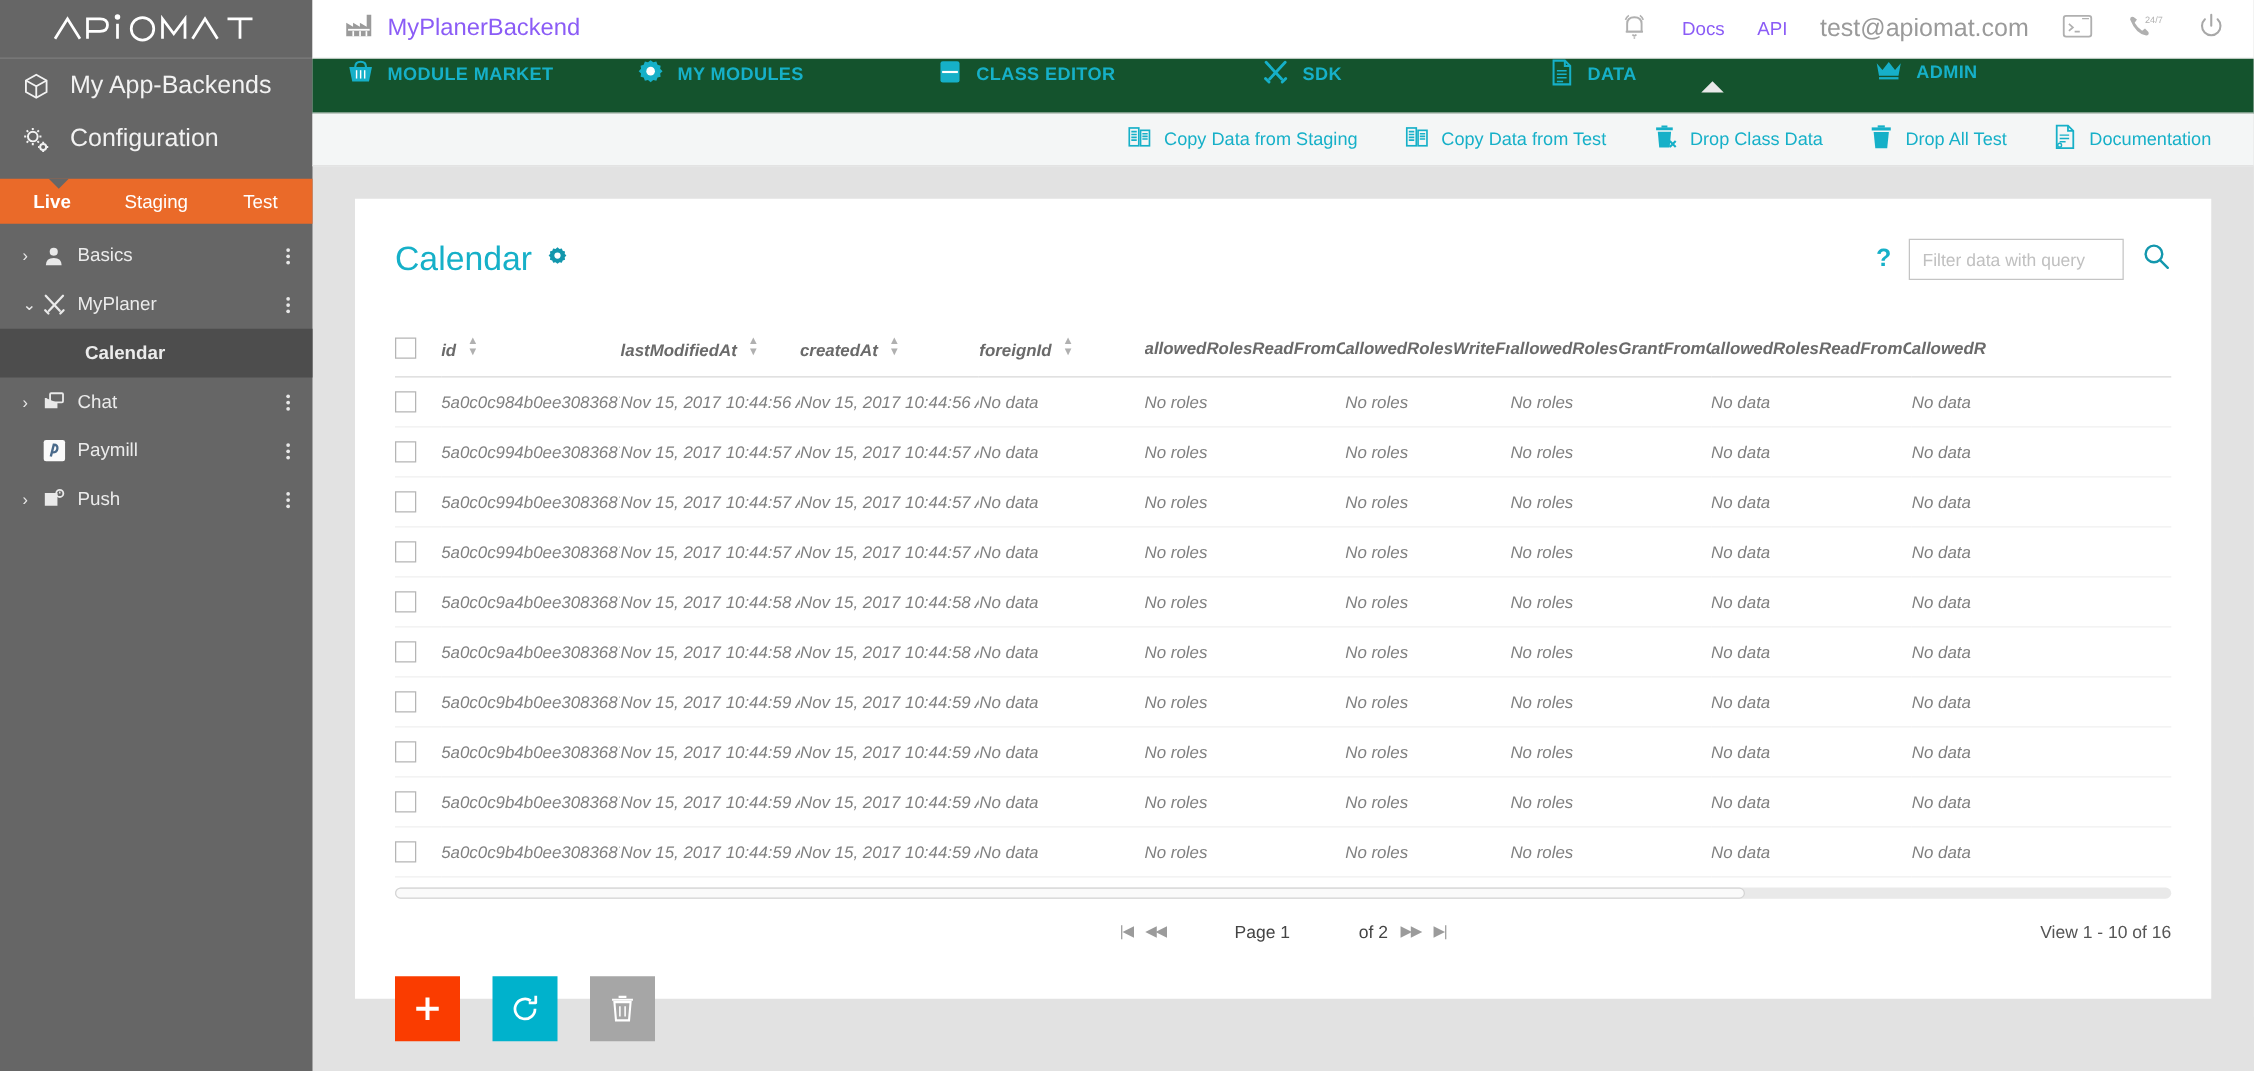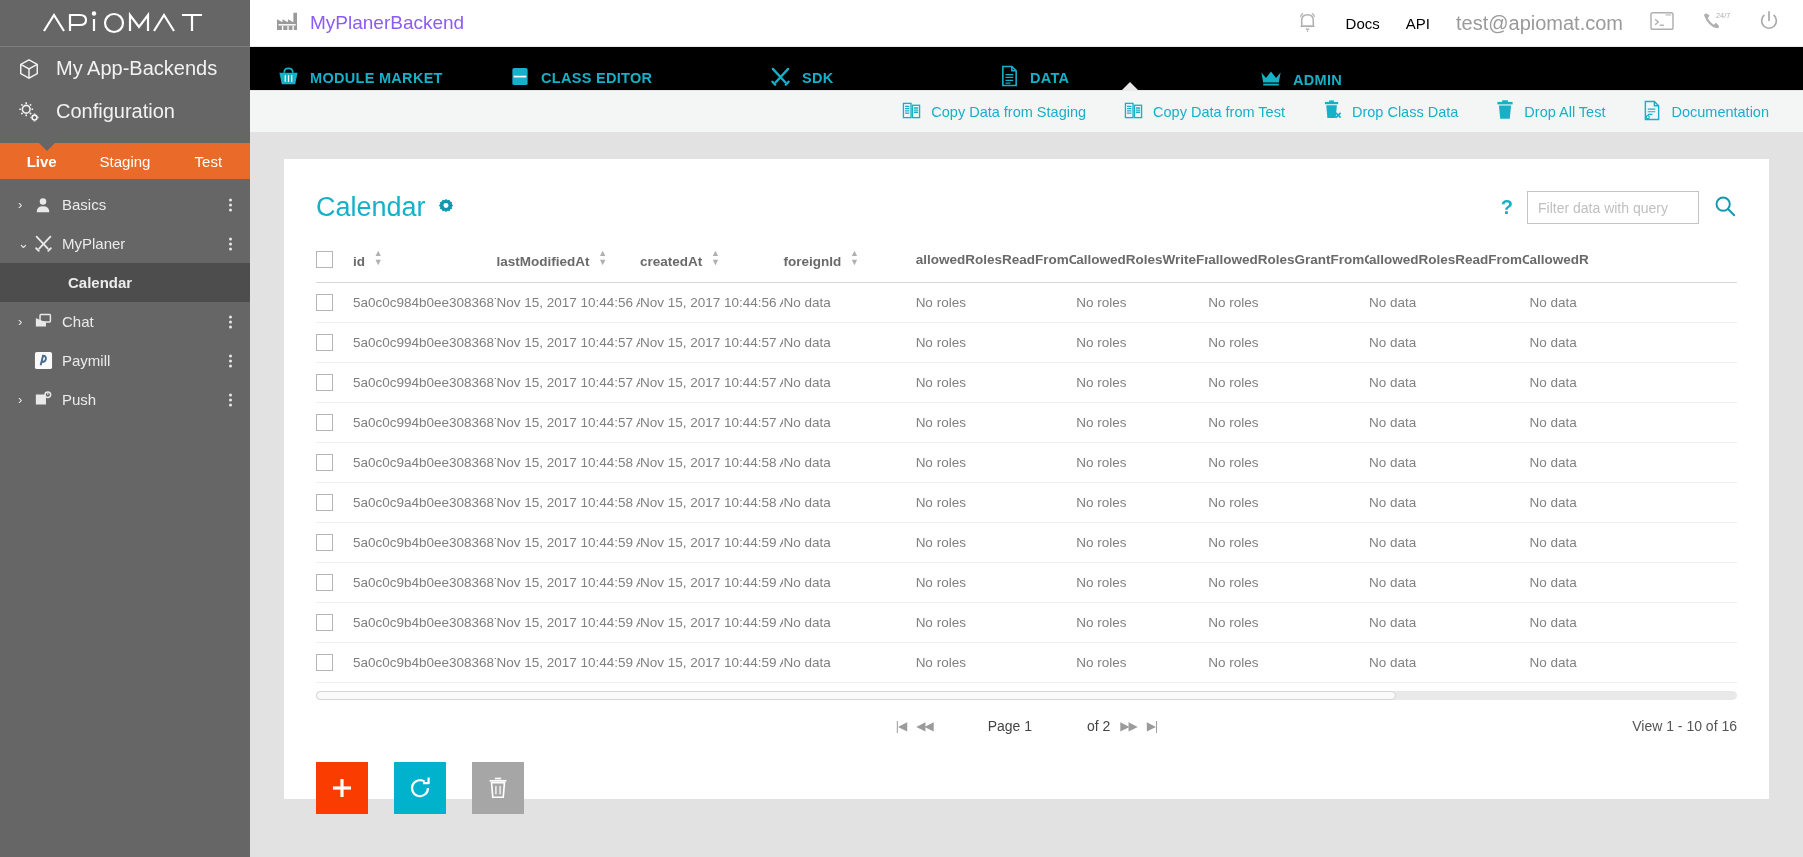--- a/index.html
+++ b/index.html
@@ -64,25 +64,25 @@
 
   
   .right { flex: 1; display: flex; flex-direction: column; min-width: 0; }
 
   .topbar {
     height: 47px; background: #ffffff; display: flex; align-items: center;
     padding: 0 22px 0 26px; gap: 0; border-bottom: 1px solid #ececec;
   }
   .backend-name { display: flex; align-items: center; gap: 12px; color: #8b5cf6; font-size: 19px; }
   .topbar-right { margin-left: auto; display: flex; align-items: center; gap: 26px; }
-  .tb-link { color: #000000; font-size: 15px; cursor: pointer; }
+  .tb-link { color: #8b5cf6; font-size: 15px; cursor: pointer; }
   .tb-user { color: #9a9a9a; font-size: 20px; }
 
   .navbar {
-    height: 44px; background: #000000; display: flex; align-items: flex-end;
+    height: 44px; background: #14532d; display: flex; align-items: flex-start;
     border-bottom: 1px solid #e6e6e6; position: relative;
   }
   .nav-item {
     display: flex; align-items: center; gap: 11px; color: #16b0c8;
     font-size: 14.5px; letter-spacing: .3px; cursor: pointer;
     font-family: "Liberation Sans Narrow", "Liberation Sans", sans-serif;
     font-stretch: condensed; font-weight: 600;
     position: relative;
   }
   .nav-caret {
@@ -108,21 +108,21 @@
   .head-right { margin-left: auto; display: flex; align-items: center; gap: 14px; }
   .qmark { color: #16b0c8; font-size: 20px; font-weight: bold; cursor: pointer; }
   .filter-input {
     width: 172px; height: 33px; border: 1px solid #c4c4c4; background: #fff;
     font-size: 14px; color: #555; padding: 0 10px;
     font-family: "Liberation Sans", sans-serif;
   }
   .filter-input::placeholder { color: #c0c0c0; }
 
   
-  .table-wrap { margin-top: 25px; }
+  .table-wrap { margin-top: 44px; font-style: italic; }
   table.grid { width: 100%; border-collapse: collapse; table-layout: fixed; }
   table.grid th {
     text-align: left; font-size: 13.5px; color: #6a6a6a; font-weight: bold;
     padding: 0 0 13px 0; border-bottom: 1px solid #d8d8d8; white-space: nowrap;
     overflow: hidden;
     font-family: "Liberation Sans Narrow","Liberation Sans", sans-serif; font-stretch: condensed;
   }
   table.grid td {
     font-size: 13.5px; color: #808080; padding: 11px 0 11px 0;
     border-bottom: 1px solid #efefef; white-space: nowrap; overflow: hidden;
@@ -360,20 +360,29 @@
             <path d="M1.5 7 L20.5 7 L18 19 L4 19 Z"></path>
             <path d="M6.5 7 Q6.5 2.5 11 2.5 Q15.5 2.5 15.5 7" fill="none" stroke="#16b0c8" stroke-width="1.8"></path>
             <rect x="7" y="9.6" width="1.2" height="7" fill="#ffffff"></rect>
             <rect x="10.4" y="9.6" width="1.2" height="7" fill="#ffffff"></rect>
             <rect x="13.8" y="9.6" width="1.2" height="7" fill="#ffffff"></rect>
           </svg>
         </span>
         <span>MODULE MARKET</span>
       </div>
 
+      <div class="nav-item" style="width:240px">
+        <span>
+          <svg width="21" height="21" viewBox="0 0 22 22" fill="#16b0c8">
+            <path d="M11 1.2 L13.2 3 L15.8 2.4 L16.8 5 L19.4 5.8 L19 8.4 L21 10.4 L19 12.4 L19.4 15 L16.8 15.8 L15.8 18.4 L13.2 17.8 L11 19.6 L8.8 17.8 L6.2 18.4 L5.2 15.8 L2.6 15 L3 12.4 L1 10.4 L3 8.4 L2.6 5.8 L5.2 5 L6.2 2.4 L8.8 3 Z"></path>
+            <circle cx="11" cy="10.4" r="3.6" fill="#ffffff"></circle>
+          </svg>
+        </span>
+        <span>MY MODULES</span>
+      </div>
 
       <div class="nav-item" style="width:260px">
         <span>
           <svg width="20" height="21" viewBox="0 0 20 22" fill="#16b0c8">
             <rect x="2" y="2" width="16" height="18" rx="2"></rect>
             <rect x="3.4" y="10.2" width="13.2" height="1.8" fill="#ffffff"></rect>
           </svg>
         </span>
         <span>CLASS EDITOR</span>
       </div>

